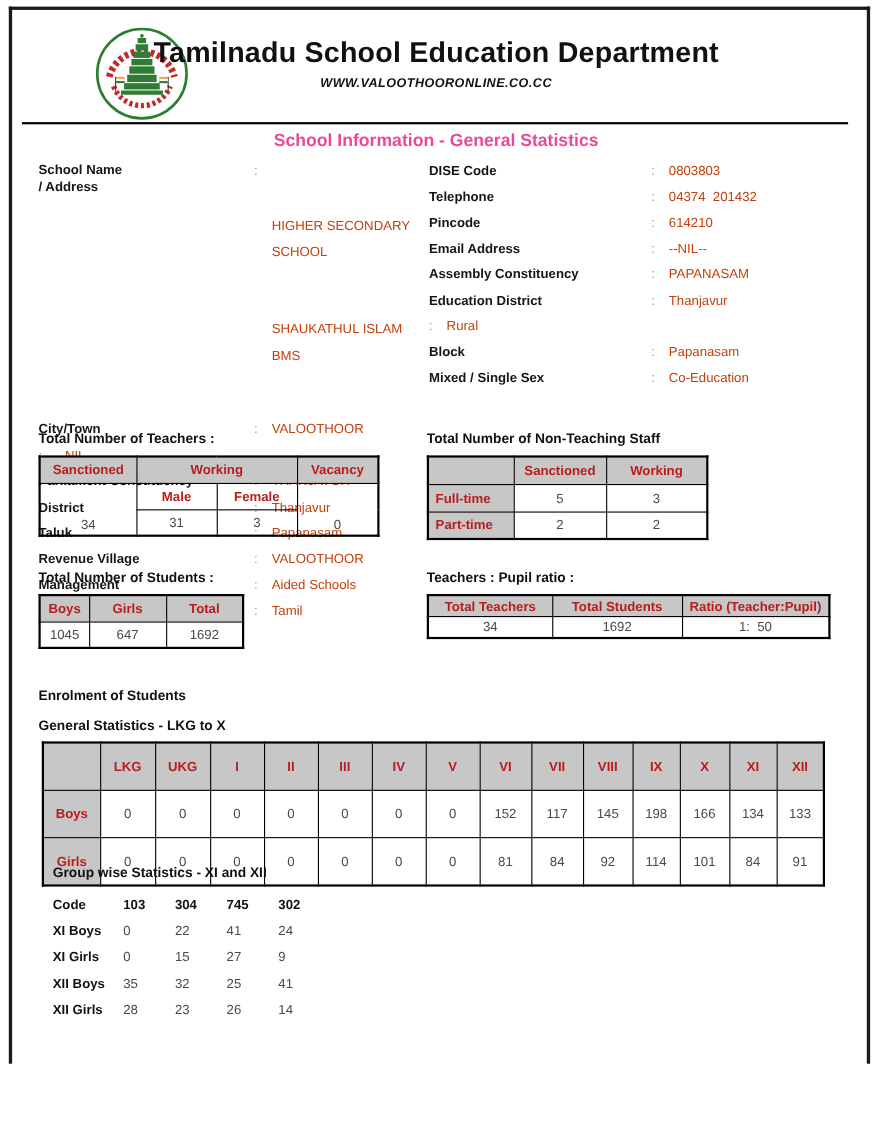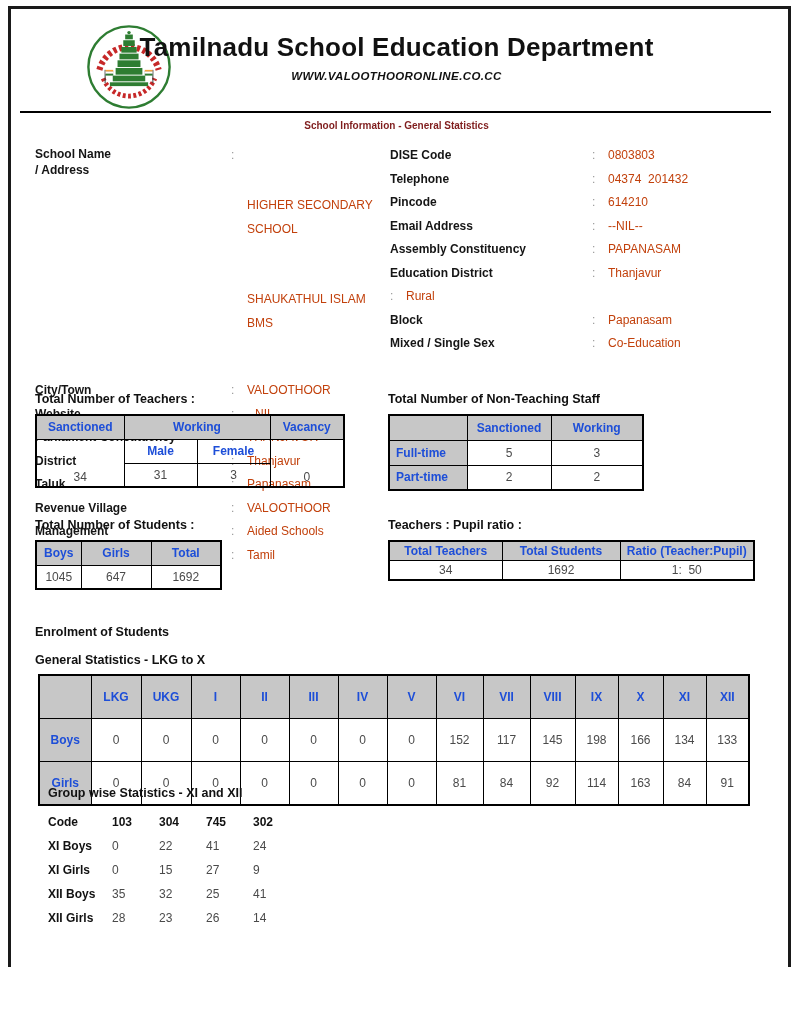--- a/index.html
+++ b/index.html
@@ -5,42 +5,42 @@
   * { margin:0; padding:0; box-sizing:border-box; }
   body { background:#fff; font-family:"Liberation Sans", sans-serif; }
   .page { position:relative; width:793px; height:967px; background:#fff; overflow:hidden; color:#222; }
   .frame { position:absolute; left:8px; top:6px; right:2px; bottom:-4px; border:3px solid #1a1a1a; border-bottom:none; pointer-events:none; }
 
   .logo { position:absolute; top:24px; left:86px; width:86px; height:86px; }
   .title { position:absolute; top:32px; left:0; right:0; text-align:center; font-size:26px; font-weight:bold; color:#111; letter-spacing:0.2px; }
   .website { position:absolute; top:70px; left:0; right:0; text-align:center; font-size:11.5px; font-weight:bold; font-style:italic; color:#111; letter-spacing:0.4px; }
   .hr1 { position:absolute; top:111px; left:20px; right:22px; border-top:2.5px solid #000; }
   .hr2 { position:absolute; top:973px; left:30px; right:33px; border-top:2.5px solid #000; }
-  .section-heading { position:absolute; top:120px; left:0; right:0; text-align:center; font-size:10px; font-weight:bold; color:#7f1d1d; }
+  .section-heading { position:absolute; top:120px; left:0; right:0; text-align:center; font-size:16px; font-weight:bold; color:#ec4899; }
 
   .info { position:absolute; top:147px; left:35px; width:730px; display:flex; }
   .info-col { display:flex; flex-direction:column; }
   .info-col.left  { width:355px; }
   .info-col.right { width:375px; }
   .info-row { display:flex; min-height:23.5px; align-items:flex-start; }
   .ilabel { font-weight:bold; font-size:12px; color:#151515; line-height:17px; }
   .left  .ilabel { width:196px; }
   .right .ilabel { width:202px; }
   .colon { width:16px; font-size:12px; color:#999; line-height:17px; }
   .ivalue { flex:1; font-size:12px; color:#c2410c; line-height:17px; white-space:pre-wrap; }
   .row-tall { min-height:47px; }
   .row-tall .ivalue { line-height:23.5px; }
   .row-tall .ilabel { line-height:15.5px; }
 
   .block-heading { position:absolute; font-size:12.5px; font-weight:bold; color:#111; }
 
   table { border-collapse:collapse; font-size:12px; color:#4a4a4a; position:absolute; }
   th, td { border:1.5px solid #000; padding:2px 4px; text-align:center; font-size:12px; }
   table { border:2.5px solid #000; }
-  th { font-weight:bold; color:#1d4ed8; }
+  th { font-weight:bold; color:#b91c1c; }
   .g { background:#c7c7c7; }
   td.vbot { vertical-align:bottom; }
 
   .t-teachers     { top:414px; left:35px;  }
   .t-nonteaching  { top:414px; left:388px; }
   .t-students     { top:540px; left:35px;  }
   .t-ratio        { top:540px; left:388px; }
   .t-enrol        { top:674px; left:38px;  }
 
   .t-teachers th, .t-teachers td { height:24px; }
@@ -103,21 +103,20 @@
           <div>HIGHER SECONDARY SCHOOL</div>
           <div>SHAUKATHUL ISLAM BMS</div>
         </div>
       </div>
       <div class="info-row">
         <div class="ilabel">City/Town</div>
         <div class="colon">:</div>
         <div class="ivalue">VALOOTHOOR</div>
       </div>
       <div class="info-row">
-        <div class="ilabel">Website</div>
         <div class="colon">:</div>
         <div class="ivalue">--NIL--</div>
       </div>
       <div class="info-row">
         <div class="ilabel">Parliament Constituency</div>
         <div class="colon">:</div>
         <div class="ivalue">THANJAVUR</div>
       </div>
       <div class="info-row">
         <div class="ilabel">District</div>
@@ -312,21 +311,21 @@
       <td>0</td>
       <td>0</td>
       <td>0</td>
       <td>0</td>
       <td>0</td>
       <td>0</td>
       <td>81</td>
       <td>84</td>
       <td>92</td>
       <td>114</td>
-      <td>163</td>
+      <td>101</td>
       <td>84</td>
       <td>91</td>
     </tr>
   </tbody>
     </table>
 
   <div class="block-heading" style="top:786px; left:48px;">Group wise Statistics - XI and XII</div>
   <table class="t-group">
     <tbody>
         <tr>

